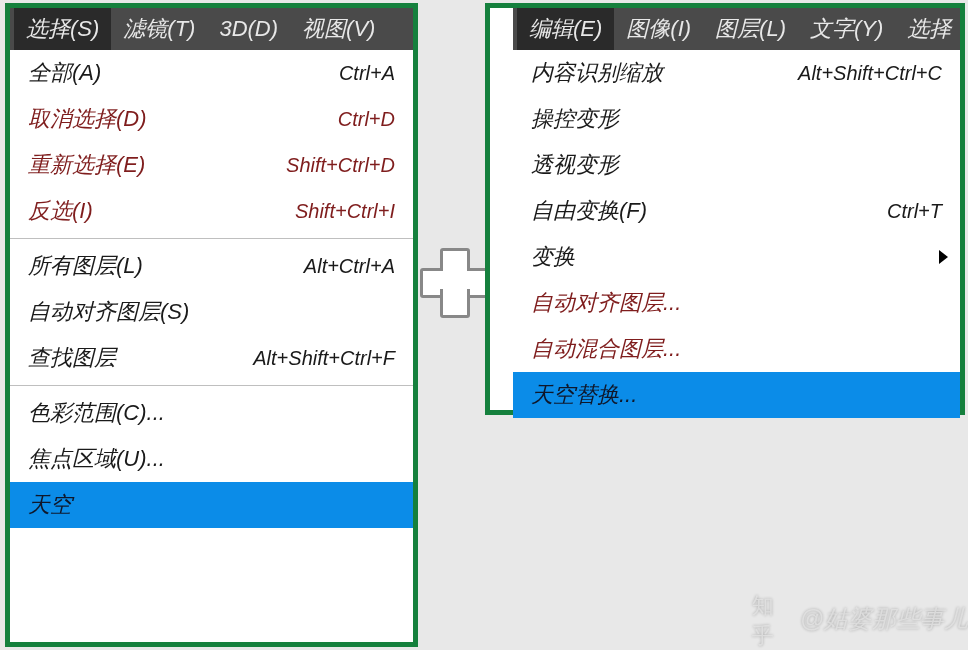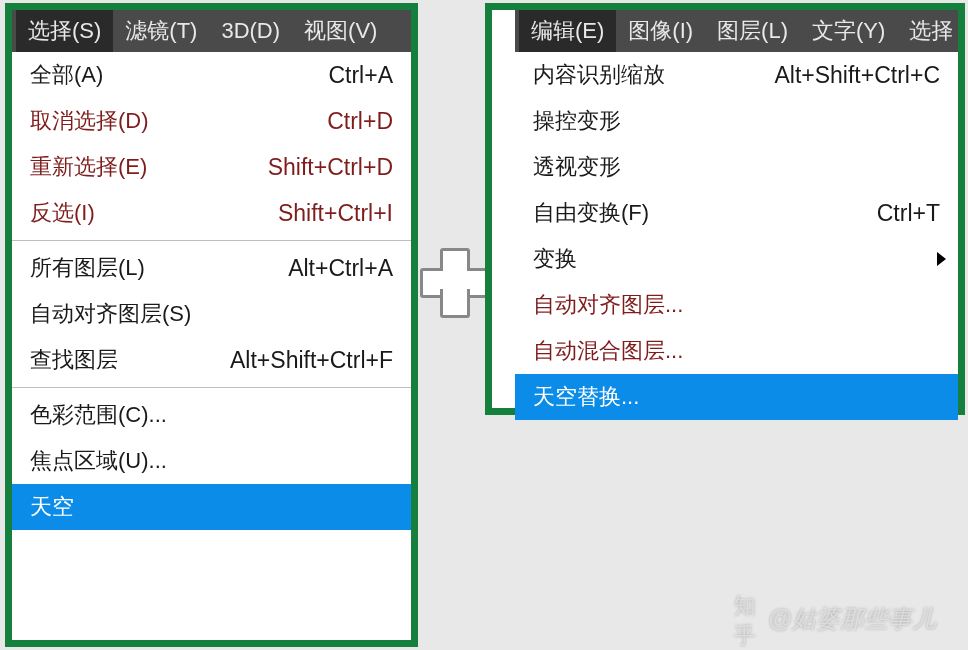--- a/index.html
+++ b/index.html
@@ -7,21 +7,22 @@
       width: 968px;
       height: 650px;
       background: #e8e8e8;
       font-family: "Microsoft YaHei", "SimSun", sans-serif;
       position: relative;
       overflow: hidden;
     }
     .panel {
       position: absolute;
       background: #fff;
-      border: 7px solid #15803d;
+      border: 5px solid #15803d;
+      font-style: italic;
     }
     .panel-left { left: 5px; top: 3px; width: 413px; height: 644px; }
     .panel-right { left: 485px; top: 3px; width: 480px; height: 412px; padding-left: 23px; }
 
     .menubar {
       background: #4a4a4a;
       height: 42px;
       display: flex;
       align-items: center;
       padding: 0 4px;
@@ -49,29 +50,29 @@
       padding: 8px 18px;
       font-size: 22px;
       color: #1a1a1a;
       cursor: default;
       min-height: 46px;
       position: relative;
     }
     .menu-item.disabled { color: #7f1d1d; }
     .menu-item.highlight {
       background: #0b8ce8;
-      color: #ffffff;
+      color: #0f172a;
       text-align: center;
     }
     .menu-sep {
       height: 1px;
       background: #bfbfbf;
       margin: 4px 0;
     }
-    .shortcut { font-size: 23px; white-space: nowrap; text-align: center; }
+    .shortcut { font-size: 20px; white-space: nowrap; text-align: center; }
     .submenu-arrow {
       width: 0; height: 0;
       border-top: 7px solid transparent;
       border-bottom: 7px solid transparent;
       border-left: 9px solid #000;
       position: absolute;
       right: 12px;
       top: 50%;
       transform: translateY(-50%);
     }
@@ -99,28 +100,28 @@
     .plus-inner-h, .plus-inner-v {
       position: absolute;
       background: #fff;
       z-index: 2;
     }
     .plus-inner-h { left: 3px; top: 23px; width: 58px; height: 18px; }
     .plus-inner-v { left: 23px; top: 3px; width: 18px; height: 58px; }
 
     .watermark {
       position: absolute;
-      right: 32px;
+      right: 0;
       bottom: 15px;
       color: rgba(230,230,230,0.75);
       font-size: 24px;
       font-style: italic;
       display: flex;
       align-items: flex-end;
-      gap: 6px;
+      gap: 20px;
       text-shadow: 0 0 3px rgba(0,0,0,0.3);
     }
     .zhi-logo {
       width: 28px; height: 28px;
       display: flex; align-items: center; justify-content: center;
       font-style: normal;
       font-size: 22px;
     }
   </style>
 </head>

